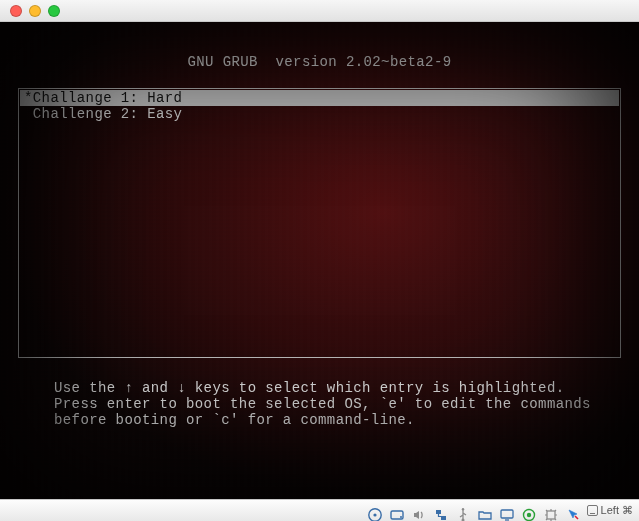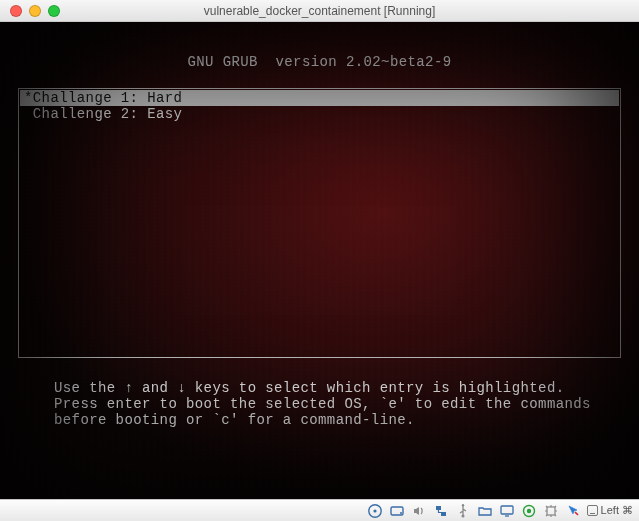--- a/index.html
+++ b/index.html
@@ -91,21 +91,20 @@
     white-space: pre-wrap;
     max-width: 540px;
   }
 
   
   .statusbar {
     height: 22px;
     background: linear-gradient(#fdfdfd,#e8e8e8);
     border-top:1px solid #c7c7c7;
     display:flex;
-    align-items:center;
     justify-content:flex-end;
     gap:6px;
     padding: 7px 6px;
     flex:0 0 auto;
   }
   .sb-left { flex:1; }
   .sb-icon {
     width:16px; height:16px;
     display:flex; align-items:center; justify-content:center;
   }
@@ -122,21 +121,20 @@
 </style>
 </head>
 <body>
 
 <div class="titlebar">
   <div class="traffic">
     <div class="dot red"></div>
     <div class="dot yellow"></div>
     <div class="dot green"></div>
   </div>
-  <div class="title">vulnerable_docker_containement [Running]</div>
 </div>
 
 <div class="vm">
   <div class="grub">
     <div class="grub-header">GNU GRUB  version 2.02~beta2-9</div>
     <div class="menu">
       <div class="menu-item selected">*Challange 1: Hard</div>
       <div class="menu-item"> Challenge 2: Easy</div>
     </div>
     <div class="hints">Use the ↑ and ↓ keys to select which entry is highlighted.

